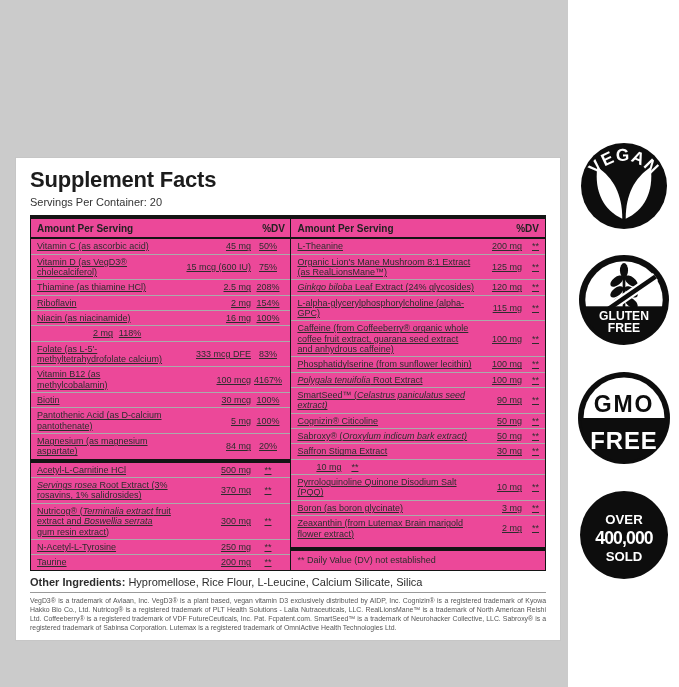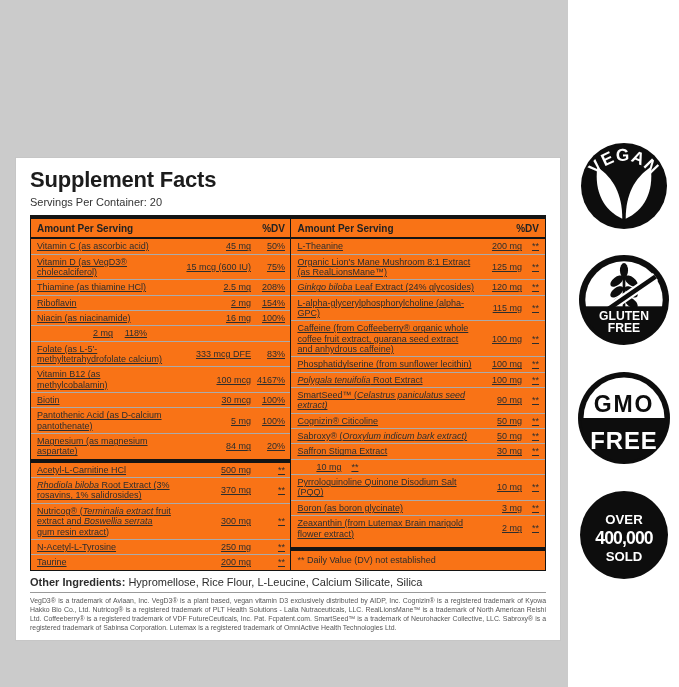--- a/index.html
+++ b/index.html
@@ -9,33 +9,33 @@
     -webkit-font-smoothing:antialiased;
   }
   .bg-gray{position:absolute;left:0;top:0;width:568px;height:687px;background:#cbcbcb;}
   .panel{
     position:absolute;left:15px;top:157px;width:546px;box-sizing:border-box;
     background:#fff;border:1px solid #c6c6c6;padding:8px 14px 8px;
   }
   .panel-title{font-size:22px;font-weight:700;color:#1c1c1c;margin:1px 0 2px;letter-spacing:-.2px;}
   .serving-line{font-size:11px;line-height:1.3;color:#333;}
   .tables{display:flex;align-items:stretch;margin-top:6px;}
-  .box{border:1.6px solid #141414;border-top:4px solid #141414;background:#f97316;box-sizing:border-box;display:flex;flex-direction:column;}
+  .box{border:1.6px solid #141414;border-top:4px solid #141414;background:#ec4899;box-sizing:border-box;display:flex;flex-direction:column;}
   .box.tbl-left{width:262px;}
   .box.tbl-right{flex:1;margin-left:-1.6px;}
   .t-head{display:flex;justify-content:space-between;align-items:flex-end;
     font-size:10px;font-weight:700;color:#222;padding:4px 6px 3px;border-bottom:2.5px solid #141414;}
   .t-row{display:flex;align-items:center;padding:2px 6px;border-top:1px solid #ababab;
     font-size:9px;line-height:1.15;color:#2d2d2d;text-decoration:underline;}
   .rows > .t-row:first-child{border-top:none;}
   .t-name{flex:1;padding-right:4px;}
   .t-amt{text-align:right;white-space:nowrap;}
   .t-dv{text-align:right;white-space:nowrap;}
   .tbl-left .t-amt{min-width:76px;}
-  .tbl-left .t-dv{width:34px;}
+  .tbl-left .t-dv{width:34px;text-align:center;}
   .tbl-right .t-amt{min-width:44px;}
   .tbl-right .t-dv{width:17px;}
   .bar{height:4px;background:#141414;flex:0 0 auto;}
   .foot-note{padding:4px 6px 5px;font-size:9px;color:#2d2d2d;}
   .it{font-style:italic;}
   .other{margin-top:5px;font-size:11px;color:#2d2d2d;border-bottom:1px solid #9a9a9a;padding-bottom:4px;}
   .other b{font-weight:700;}
   .fine{margin-top:3px;font-size:6.9px;line-height:1.32;color:#555;text-align:justify;}
   .badges{position:absolute;left:568px;top:0;width:111px;height:687px;background:#fff;}
   .badge{position:absolute;left:50%;transform:translateX(-50%);}
@@ -113,21 +113,21 @@
           </div>
         </div>
       <div class="bar"></div>
       <div class="rows" id="left-rows-b">
           <div class="t-row">
             <div class="t-name"><span>Acetyl-L-Carnitine HCl</span></div>
             <div class="t-amt">500 mg</div>
             <div class="t-dv">**</div>
           </div>
           <div class="t-row">
-            <div class="t-name"><span class="it">Rhodiola biloba</span><span> Root Extract (3% rosavins, 1% salidrosides)</span></div>
+            <div class="t-name"><span class="it">Servings rosea</span><span> Root Extract (3% rosavins, 1% salidrosides)</span></div>
             <div class="t-amt">370 mg</div>
             <div class="t-dv">**</div>
           </div>
           <div class="t-row">
             <div class="t-name"><span>Nutricog® (</span><span class="it">Terminalia extract</span><span> fruit extract and </span><span class="it">Boswellia serrata</span><span> gum resin extract)</span></div>
             <div class="t-amt">300 mg</div>
             <div class="t-dv">**</div>
           </div>
           <div class="t-row">
             <div class="t-name"><span>N-Acetyl-L-Tyrosine</span></div>

